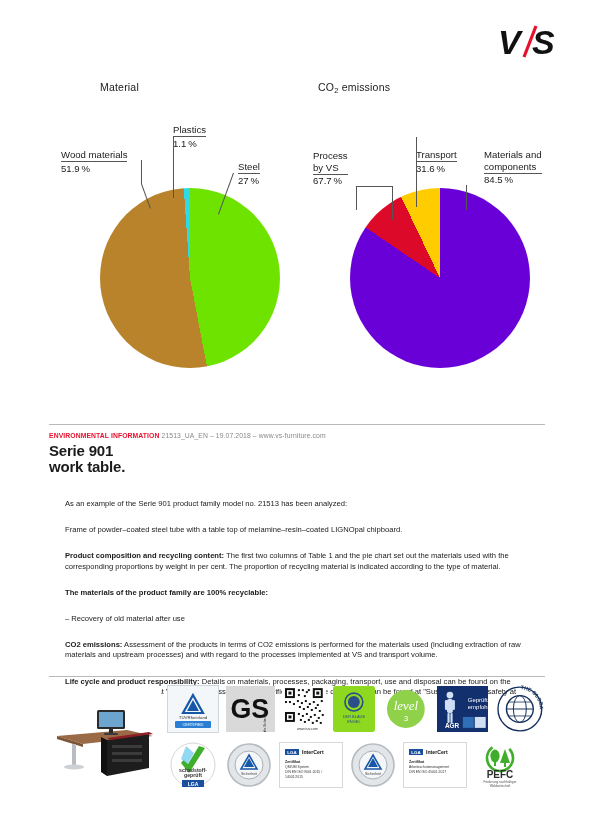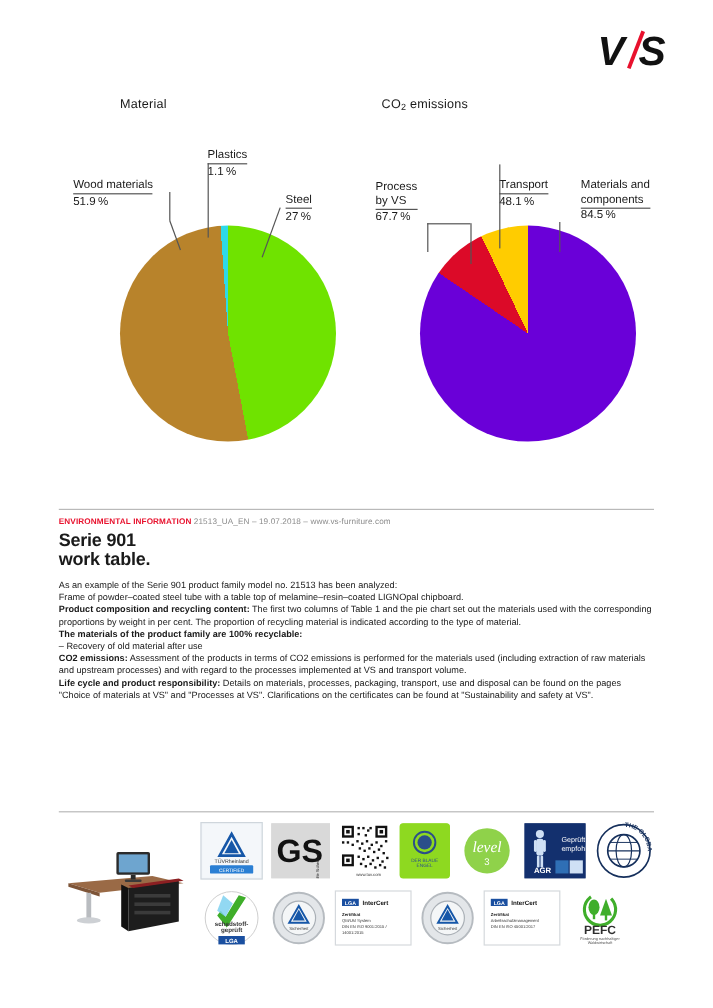--- a/index.html
+++ b/index.html
@@ -39,21 +39,21 @@
 
   
   .rule{position:absolute;height:1px;background:#b9b9b9;left:49px;right:49px;}
 
   
   .kicker{position:absolute;left:49px;top:432px;font-size:6.8px;letter-spacing:.1px;}
   .kicker .lead-red{color:#e8112d;font-weight:bold;}
   .kicker .meta{color:#8a8a8a;}
   .headline{position:absolute;left:49px;top:443px;font-size:15px;font-weight:bold;line-height:15.5px;letter-spacing:-.2px;}
   .body{position:absolute;left:49px;top:483px;width:496px;font-size:7.6px;line-height:10.2px;color:#1a1a1a;}
-  .body p{margin:0;}
+  .body p{margin:16px;}
   .body b{font-weight:bold;}
 
   
   .footer{position:absolute;left:49px;top:683px;width:496px;height:115px;}
   .photo{position:absolute;left:0;top:5px;width:112px;height:100px;}
   .badges{position:absolute;left:118px;top:0px;width:378px;}
   .badge-row{display:flex;align-items:center;gap:7px;height:52px;}
   .badge{position:relative;display:flex;align-items:center;justify-content:center;overflow:hidden;}
 </style>
 </head>
@@ -110,21 +110,21 @@
     <span>Process</span><br>
     <span class="u">by VS</span>
     <span class="pct">67.7 %</span>
   </div>
   <div class="lead v" style="left:356px;top:186px;height:24px;"></div>
   <div class="lead h" style="left:356px;top:186px;width:36px;"></div>
   <div class="lead v" style="left:392px;top:186px;height:34px;"></div>
 
   <div class="callout" style="left:416px;top:125px;margin-top:24px;">
     <span class="u">Transport</span>
-    <span class="pct">48.1 %</span>
+    <span class="pct">31.6 %</span>
   </div>
   <div class="lead v" style="left:416px;top:137px;height:70px;"></div>
 
   <div class="callout multi" style="left:484px;top:149px;">
     <span>Materials and</span><br>
     <span class="u">components</span>
     <span class="pct">84.5 %</span>
   </div>
   <div class="lead v" style="left:466px;top:185px;height:25px;"></div>
 

